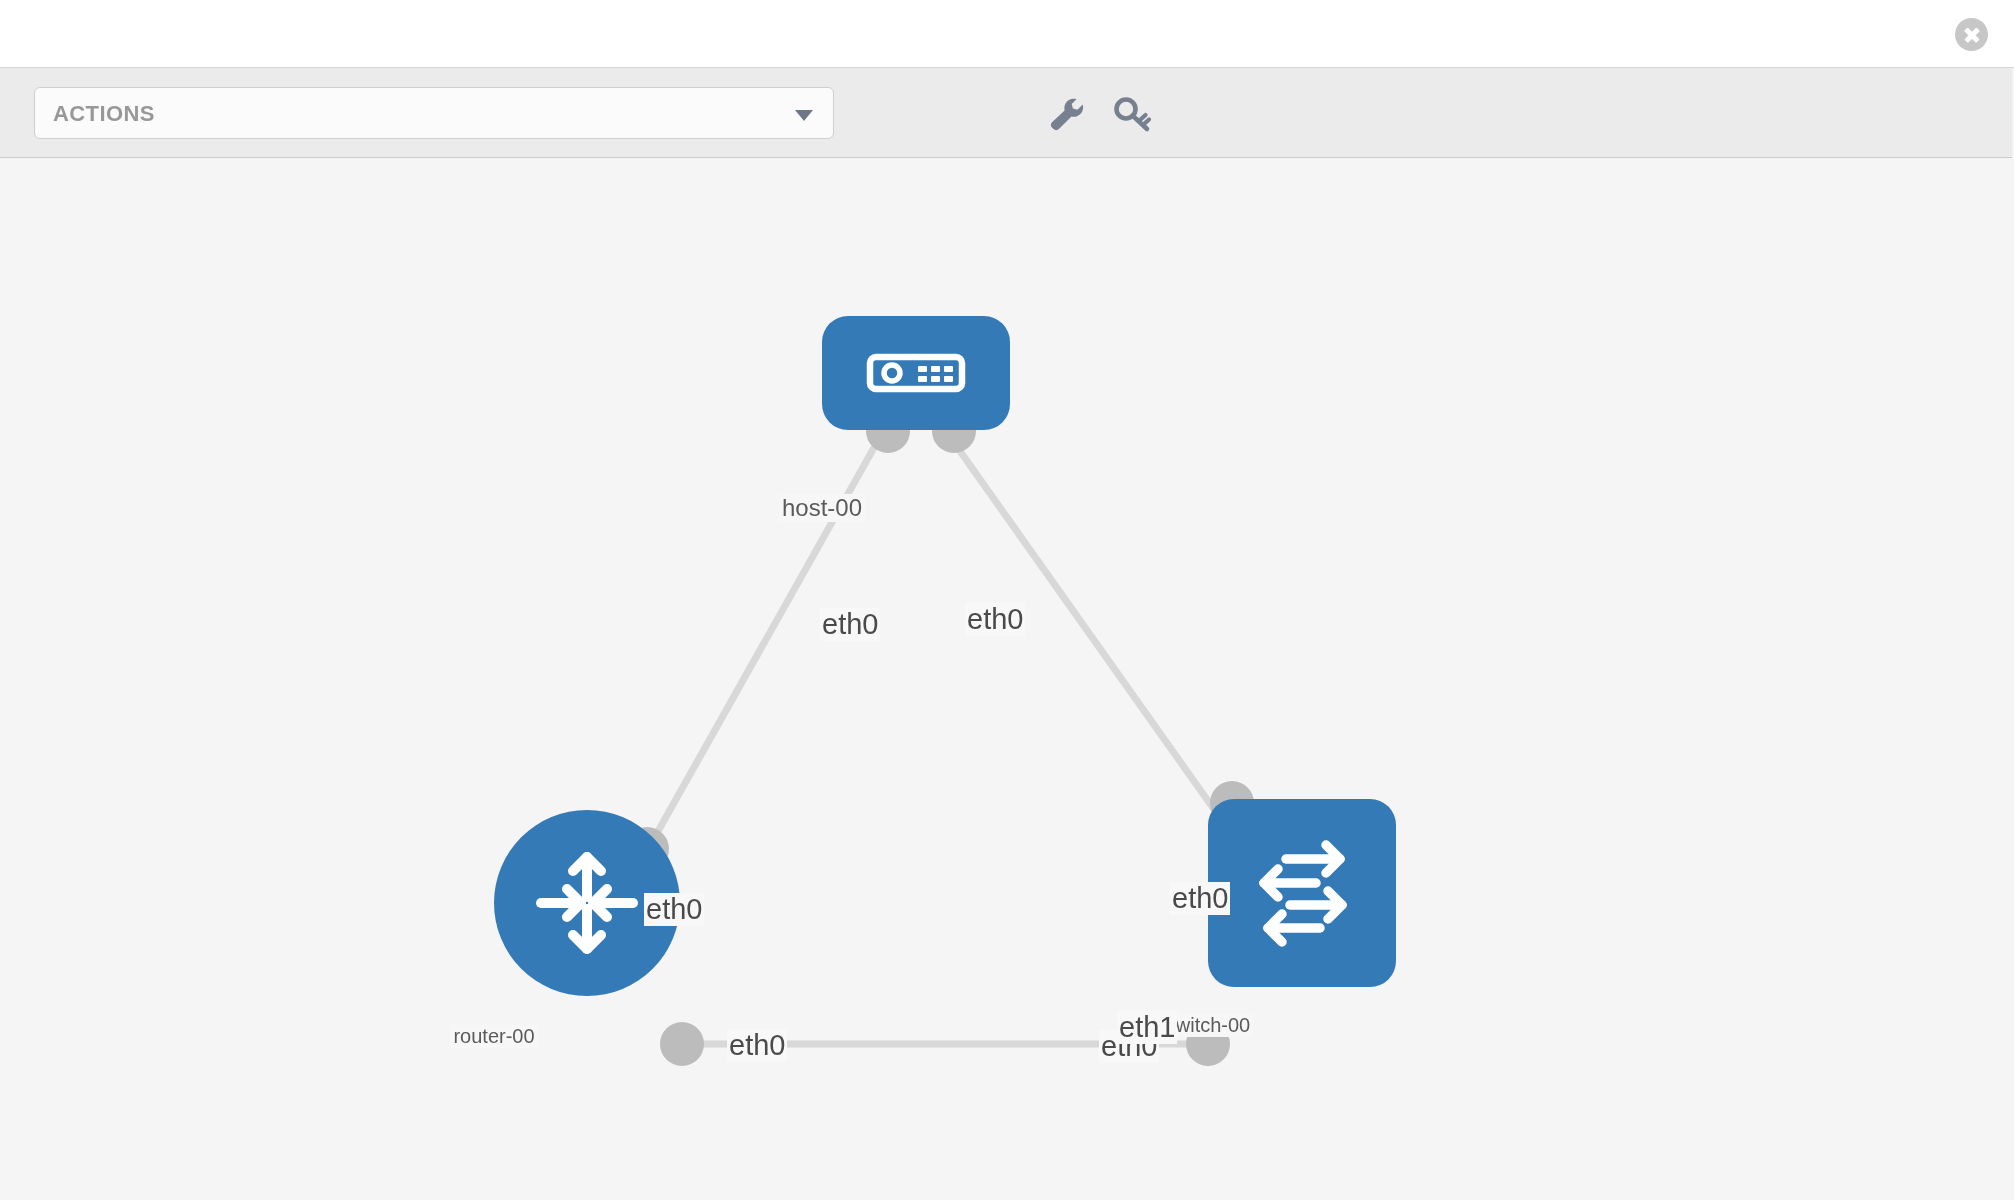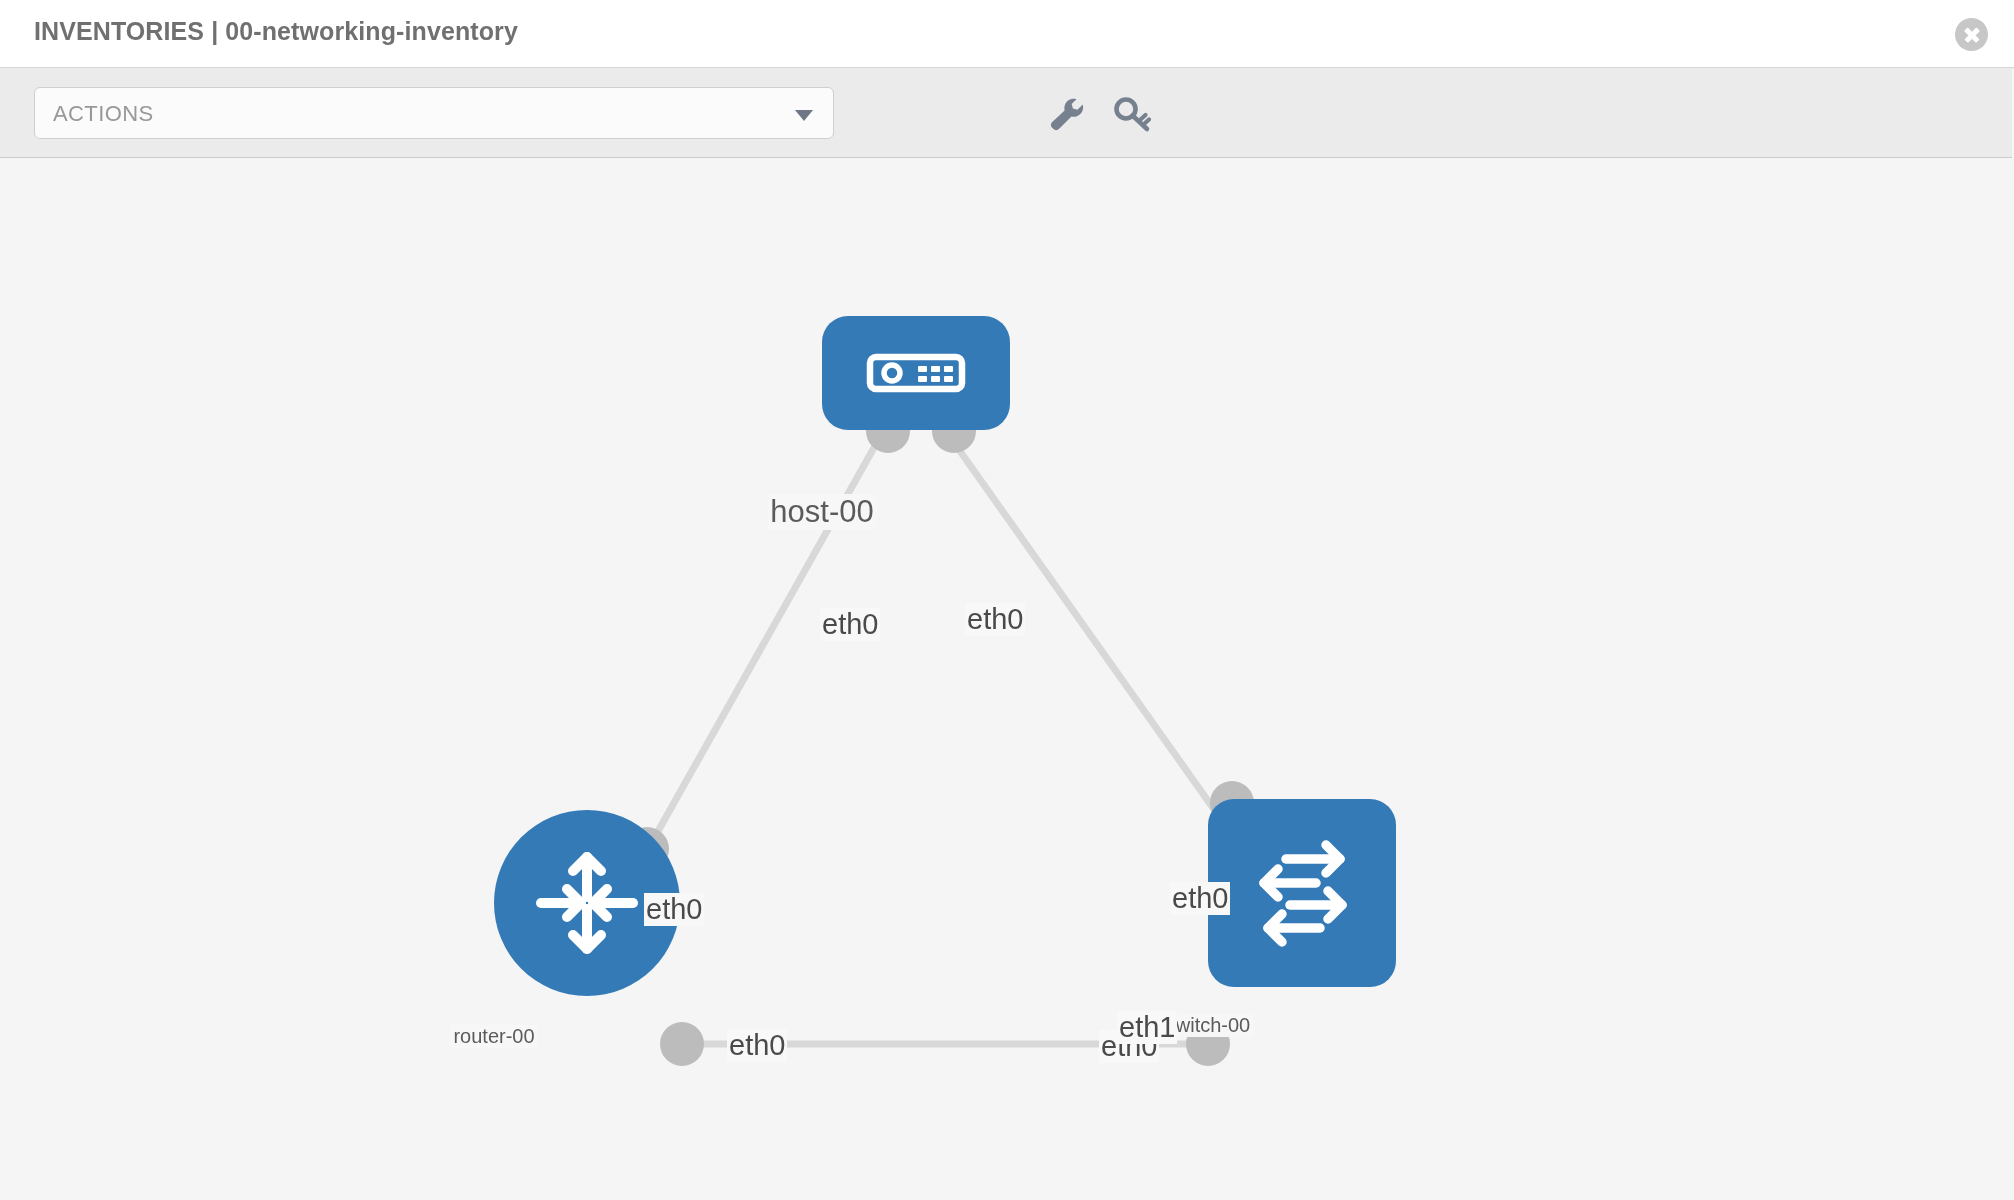--- a/index.html
+++ b/index.html
@@ -63,20 +63,21 @@
   .close-btn::after  { transform: translate(-50%,-50%) rotate(-45deg); }
 
   
   .toolbar {
     position: absolute;
     top: 68px; left: 0;
     width: 2012px;
     height: 90px;
     background: #ebebeb;
     border-bottom: 1px solid #cccccc;
+    font-weight: bold;
   }
   .select-box {
     position: absolute;
     background: #fbfbfb;
     border: 1px solid #cfcfcf;
     border-radius: 6px;
     height: 52px;
     cursor: pointer;
   }
   .select-box .sel-label {
@@ -152,21 +153,21 @@
   
   #node-host-00 { left: 822px; top: 157px; }
   #node-host-00 .node-shape {
     left: 0; top: 0;
     width: 188px; height: 114px;
     border-radius: 26px;
   }
   #node-host-00 .node-label {
     left: 50%; top: 178px;
     transform: translateX(-50%);
-    font-size: 31px;
+    font-size: 24px;
   }
 
   
   #node-router-00 { left: 494px; top: 651px; }
   #node-router-00 .node-shape {
     left: 0; top: 0;
     width: 186px; height: 186px;
     border-radius: 50%;
   }
   #node-router-00 .node-label {
@@ -203,21 +204,20 @@
     padding: 0 2px;
     white-space: nowrap;
   }
 </style>
 </head>
 <body>
 
 <div id="app">
 
   <div class="header">
-    <div class="header-title">INVENTORIES | 00-networking-inventory</div>
     <div class="close-btn"></div>
   </div>
 
   <div class="toolbar">
 
     <div class="select-box" id="actions-select">
       <span class="sel-label">ACTIONS</span>
       <span class="caret"></span>
     </div>
 

